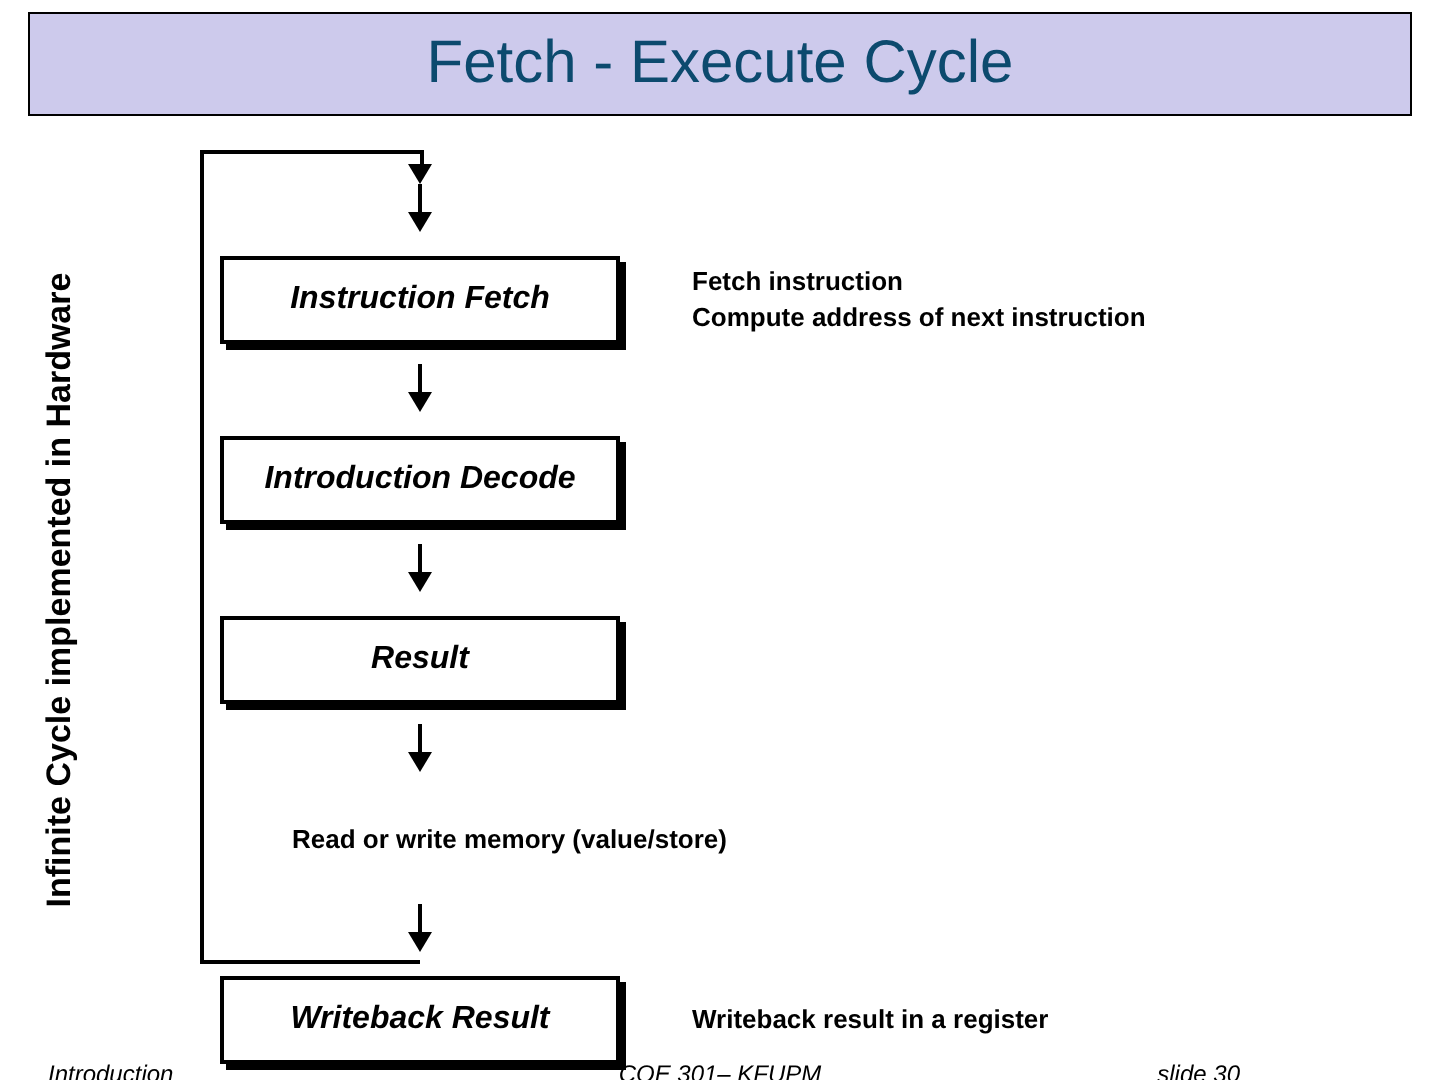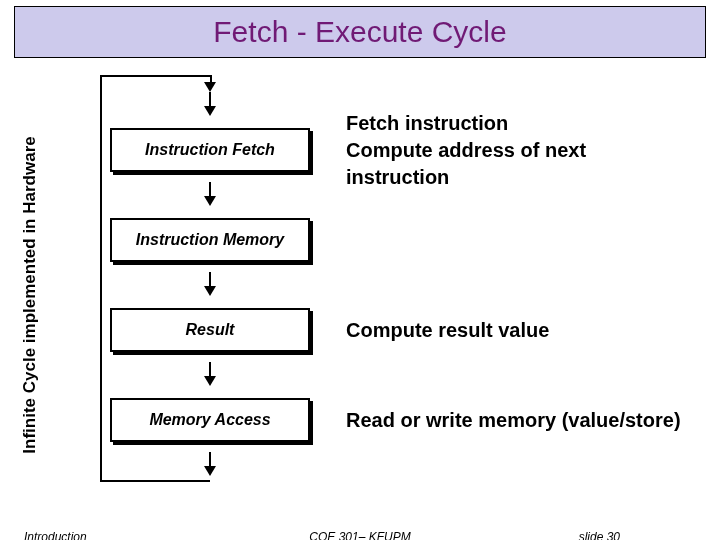--- a/index.html
+++ b/index.html
@@ -19,21 +19,21 @@
     height: 52px;
     background: #cdcaec;
     border: 1px solid #000;
     display: flex;
     align-items: center;
     justify-content: center;
   }
   .title-bar span {
     font-family: "Comic Sans MS", cursive, sans-serif;
     font-size: 30px;
-    color: #701a75;
+    color: #0c4a6e;
   }
   .sidebar-label {
     position: absolute;
     left: 30px;
     top: 285px;
     transform-origin: left center;
     transform: rotate(-90deg) translate(-50%, 0);
     font-weight: bold;
     font-size: 17px;
     white-space: nowrap;
@@ -59,21 +59,21 @@
     display: flex;
     align-items: center;
     justify-content: center;
     font-weight: bold;
     font-style: italic;
     font-size: 16px;
   }
   .stage-desc {
     margin-left: 36px;
     font-weight: bold;
-    font-size: 20px;
+    font-size: 13px;
     line-height: 1.35;
     flex: 1;
   }
   .arrow-gap {
     height: 30px;
     display: flex;
     justify-content: center;
     width: 200px;
     margin-bottom: 4px;
   }
@@ -147,42 +147,44 @@
     </div>
   <div class="stage-row">
     <div class="stage-box">Instruction Fetch</div>
     <div class="stage-desc">Fetch instruction<br>Compute address of next instruction</div>
   </div>
 
   <div class="arrow-gap">
       <div class="arrow-down"></div>
     </div>
   <div class="stage-row">
-    <div class="stage-box">Instruction Memory</div>
+    <div class="stage-box">Introduction Decode</div>
   </div>
 
   <div class="arrow-gap">
       <div class="arrow-down"></div>
     </div>
   <div class="stage-row">
     <div class="stage-box">Result</div>
-    <div class="stage-desc">Compute result value</div>
   </div>
 
   <div class="arrow-gap">
       <div class="arrow-down"></div>
     </div>
   <div class="stage-row">
-    <div class="stage-box">Memory Access</div>
     <div class="stage-desc">Read or write memory (value/store)</div>
   </div>
 
   <div class="arrow-gap">
       <div class="arrow-down"></div>
     </div>
+  <div class="stage-row">
+    <div class="stage-box">Writeback Result</div>
+    <div class="stage-desc">Writeback result in a register</div>
+  </div>
 
 </div>
 
 <div class="footer">
   <span class="fl">Introduction</span>
   <span class="fc">COE 301– KFUPM</span>
   <span class="fr">slide 30</span>
 </div>
 
 </body></html>

